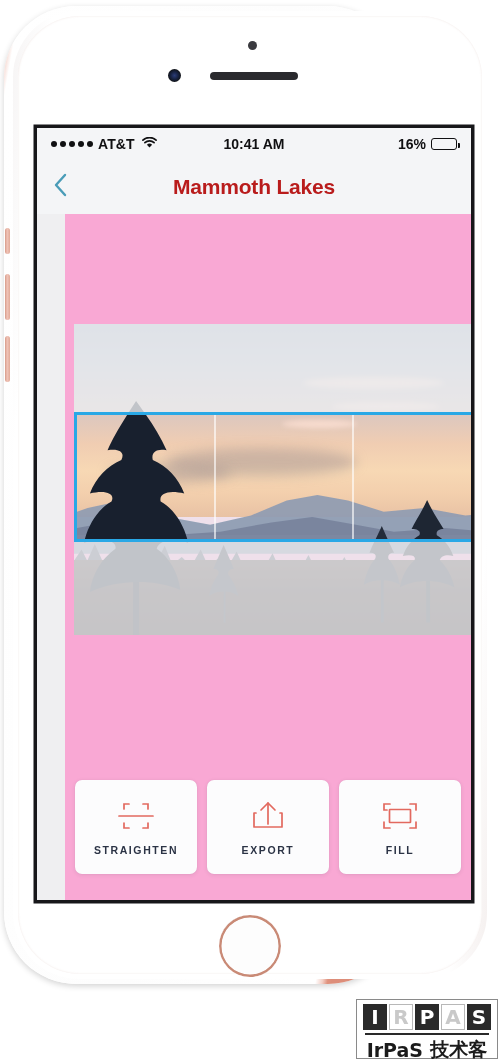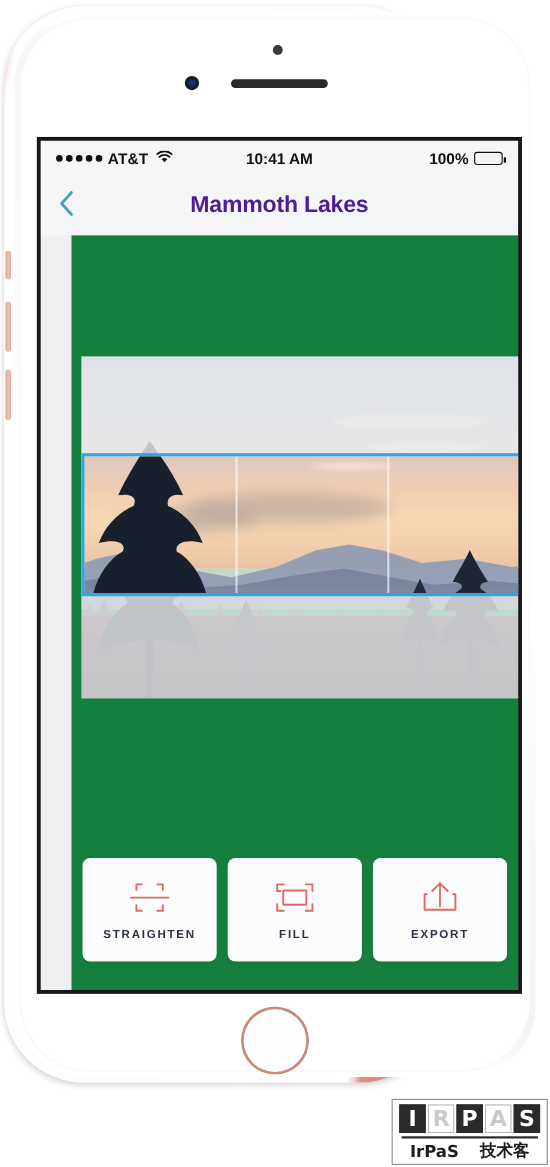--- a/index.html
+++ b/index.html
@@ -160,28 +160,28 @@
     left: 16px; top: 0; bottom: 0;
     width: 40px;
     display: flex; align-items: center; justify-content: flex-start;
     cursor: pointer;
   }
   #nav-title {
     flex: 1;
     text-align: center;
     font-size: 21px;
     font-weight: bold;
-    color: #4c1d95;
+    color: #b91c1c;
     letter-spacing: -0.2px;
   }
 
   
   #editor-area {
     height: 686px;
-    background: #15803d;
+    background: #f9a8d4;
     position: relative;
     margin-left: 28px;
   }
 
   #photo-stage {
     position: absolute;
     left: 9px; top: 110px;
     width: 416px; height: 311px;
   }
 
@@ -310,22 +310,22 @@
     width: 24px; height: 26px;
     display: flex; align-items: center; justify-content: center;
     font-family: "DejaVu Sans", sans-serif;
     font-size: 20px; font-weight: bold;
     box-sizing: border-box;
   }
   .wm-dark { background: #2a2a2a; color: #ffffff; border: 1px solid #2a2a2a; }
   .wm-light { background: #ffffff; color: #c9c9c9; border: 1px solid #b8b8b8; }
   #wm-rule { height: 1.5px; background: #2a2a2a; margin: 3px 2px 2px 2px; }
   #wm-text {
-    display: flex; justify-content: space-around; align-items: flex-end;
-    font-size: 15px; font-weight: bold; color: #1b1b1b;
+    display: flex; justify-content: space-around; align-items: center;
+    font-size: 19px; font-weight: bold; color: #1b1b1b;
     font-family: "DejaVu Sans", sans-serif;
   }
 </style>
 </head>
 <body>
 
 <div id="device">
   <div id="device-body"></div>
   <div id="device-rim"></div>
 
@@ -357,21 +357,21 @@
         <span id="wifi-icon">
           <svg width="15" height="12" viewBox="0 0 15 12">
             <path d="M7.5 10.6 L4.9 7.7 a3.9 3.9 0 0 1 5.2 0 Z" fill="#101012"></path>
             <path d="M2.9 5.6 a6.8 6.8 0 0 1 9.2 0" stroke="#101012" stroke-width="1.7" fill="none" stroke-linecap="round"></path>
             <path d="M0.9 3.1 a9.8 9.8 0 0 1 13.2 0" stroke="#101012" stroke-width="1.7" fill="none" stroke-linecap="round"></path>
           </svg>
         </span>
       </div>
       <div id="sb-center">10:41 AM</div>
       <div id="sb-right">
-        <span>100%</span>
+        <span>16%</span>
         <span id="battery-shell">
           <span id="battery-fill" style="width:100%"></span>
           <span id="battery-cap"></span>
         </span>
       </div>
     </div>
 
     <div id="nav-bar">
       <div id="back-button">
         <span>
@@ -558,44 +558,44 @@
                 <polyline points="26,28 31,28 31,23"></polyline>
                 <line x1="2" y1="16" x2="36" y2="16"></line>
               </g>
             </svg>
           </span>
           <span class="tool-label">STRAIGHTEN</span>
         </div>
 
         <div class="tool-card">
           <span class="tool-icon">
+            <svg width="34" height="32" viewBox="0 0 34 32">
+              <g fill="none" stroke="#e2695f" stroke-width="1.7" stroke-linecap="round" stroke-linejoin="round">
+                <line x1="17" y1="3" x2="17" y2="24"></line>
+                <polyline points="10,10 17,3 24,10"></polyline>
+                <polyline points="5,13 3,13 3,27 31,27 31,13 29,13"></polyline>
+              </g>
+            </svg>
+          </span>
+          <span class="tool-label">EXPORT</span>
+        </div>
+
+        <div class="tool-card">
+          <span class="tool-icon">
             <svg width="36" height="30" viewBox="0 0 36 30">
               <g fill="none" stroke="#e2695f" stroke-width="1.7" stroke-linecap="round">
                 <rect x="7.5" y="8.5" width="21" height="13" rx="0.5"></rect>
                 <polyline points="5,9 2,9 2,3 8,3"></polyline>
                 <polyline points="28,3 34,3 34,9"></polyline>
                 <polyline points="34,21 34,27 28,27"></polyline>
                 <polyline points="8,27 2,27 2,21"></polyline>
               </g>
             </svg>
           </span>
           <span class="tool-label">FILL</span>
-        </div>
-
-        <div class="tool-card">
-          <span class="tool-icon">
-            <svg width="34" height="32" viewBox="0 0 34 32">
-              <g fill="none" stroke="#e2695f" stroke-width="1.7" stroke-linecap="round" stroke-linejoin="round">
-                <line x1="17" y1="3" x2="17" y2="24"></line>
-                <polyline points="10,10 17,3 24,10"></polyline>
-                <polyline points="5,13 3,13 3,27 31,27 31,13 29,13"></polyline>
-              </g>
-            </svg>
-          </span>
-          <span class="tool-label">EXPORT</span>
         </div>
 
       </div>
     </div>
   </div>
 </div>
 
 <div id="watermark">
   <div id="wm-boxes">
     <span class="wm-box wm-dark">I</span>

